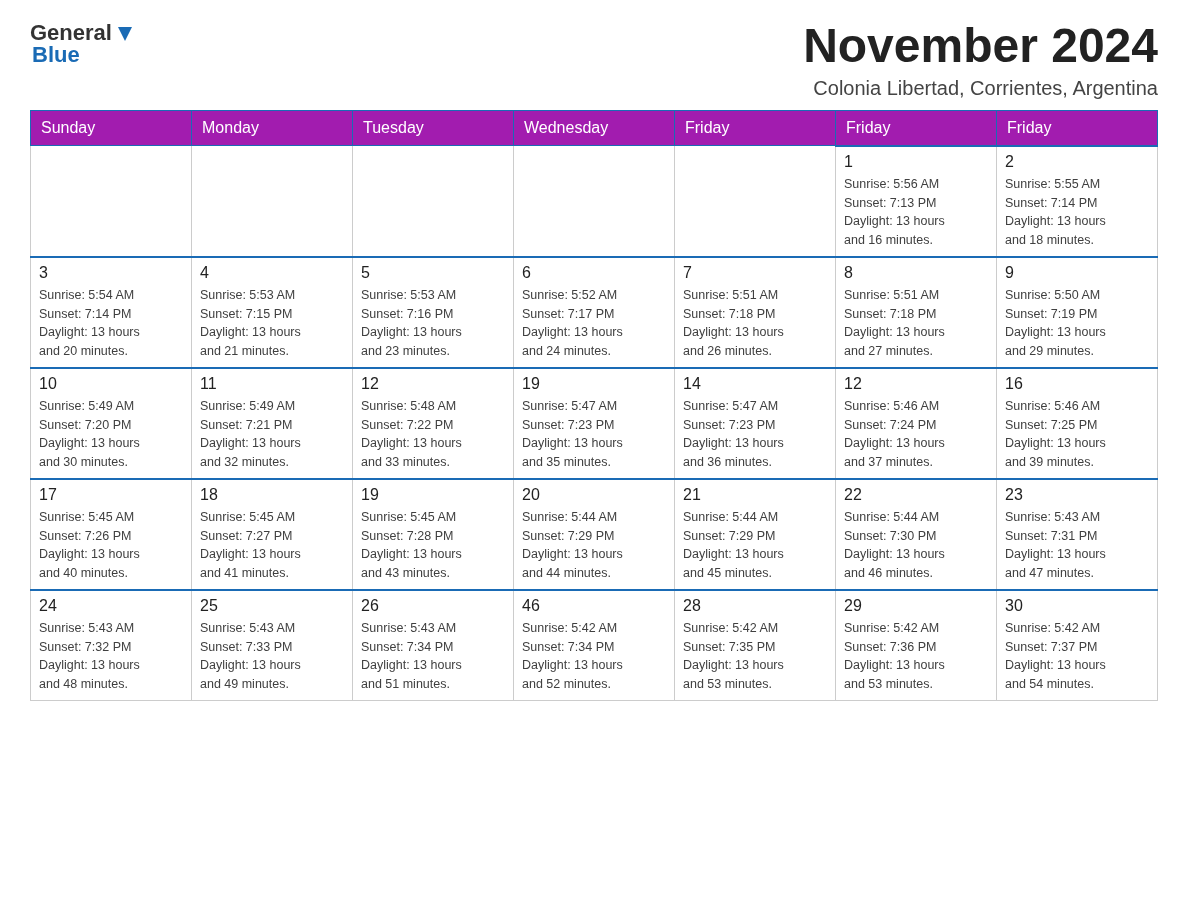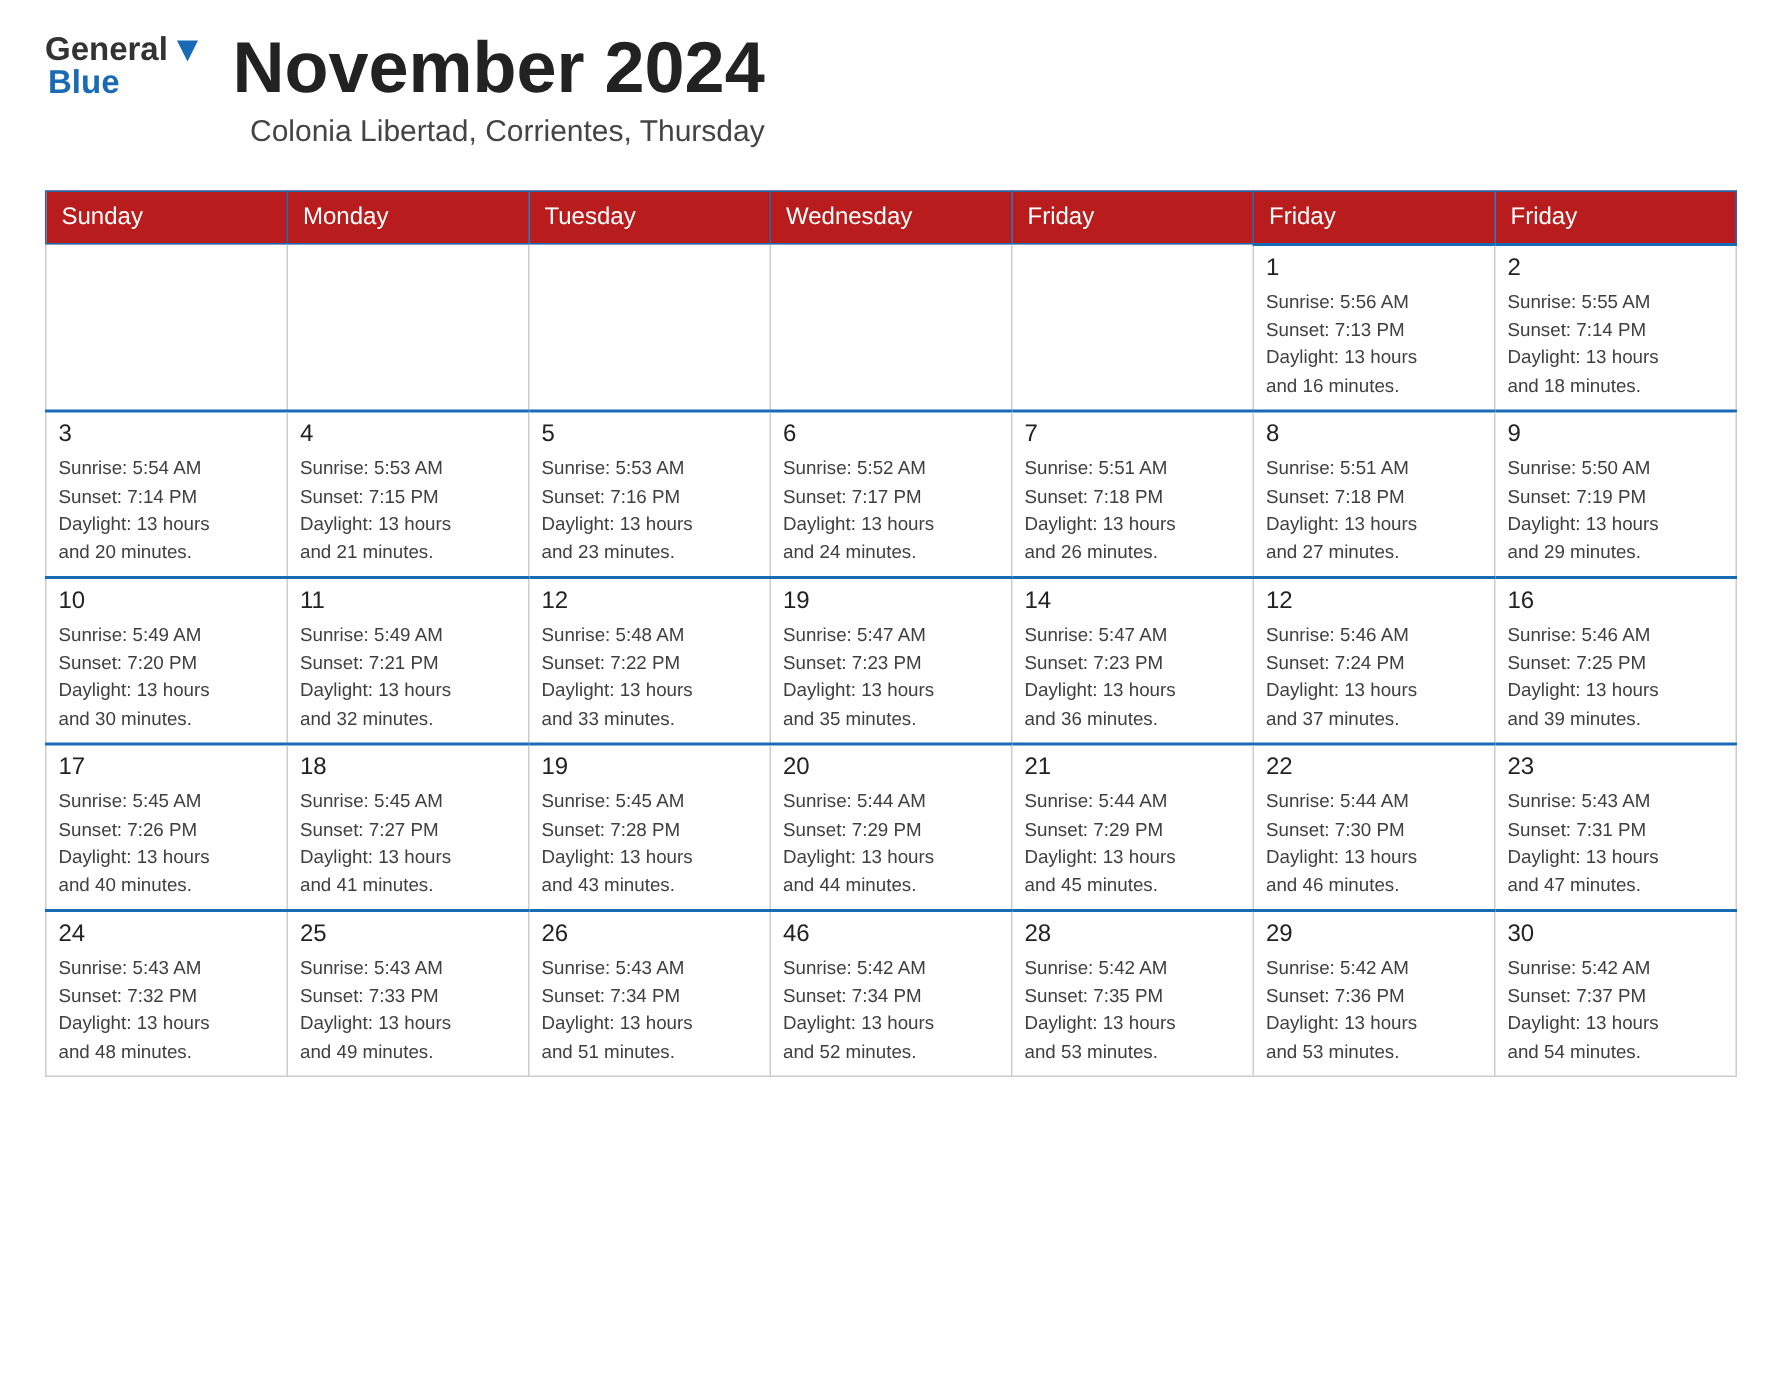--- a/index.html
+++ b/index.html
@@ -5,22 +5,23 @@
     * { box-sizing: border-box; margin: 0; padding: 0; }
     body {
       background: #fff;
       font-family: Arial, Helvetica, sans-serif;
       padding: 20px 30px;
       width: 1188px;
       min-height: 918px;
     }
     .header {
       display: flex;
+      justify-content: space-between;
       align-items: flex-start;
-      margin-bottom: 27px;
+      margin-bottom: 10px;
       gap: 19px;
     }
     .logo {
       display: flex;
       align-items: center;
       gap: 4px;
     }
     .logo-text-general {
       font-size: 22px;
       font-weight: bold;
@@ -44,21 +45,21 @@
       font-size: 20px;
       color: #444;
       margin-top: 4px;
     }
     .calendar {
       width: 100%;
       border-collapse: collapse;
       margin-top: 10px;
     }
     .calendar th {
-      background-color: #b91c1c;
+      background-color: #a21caf;
       color: #fff;
       padding: 8px 10px;
       text-align: left;
       font-size: 16px;
       font-weight: normal;
       border: 1px solid #1a6bb5;
     }
     .calendar td {
       vertical-align: top;
       padding: 6px 8px;
@@ -97,21 +98,21 @@
         <span class="logo-text-general">General</span>
         <svg width="22" height="22" viewBox="0 0 22 22" style="margin-left:2px; margin-top:2px;">
           <polygon points="4,4 18,4 11,18" fill="#1a6bb5"></polygon>
         </svg>
       </div>
       <span class="logo-text-blue" style="margin-top:-4px; margin-left:2px;">Blue</span>
     </div>
   </div>
   <div class="title-section">
     <div class="month-title">November 2024</div>
-    <div class="subtitle">Colonia Libertad, Corrientes, Thursday</div>
+    <div class="subtitle">Colonia Libertad, Corrientes, Argentina</div>
   </div>
 </div>
 
 <table class="calendar">
   <thead>
     <tr>
     <th>Sunday</th>
         <th>Monday</th>
         <th>Tuesday</th>
         <th>Wednesday</th>

